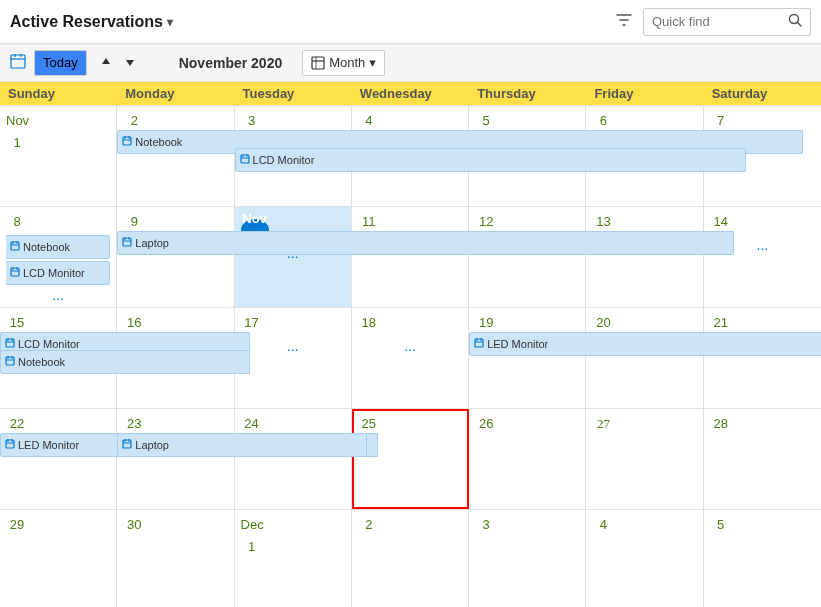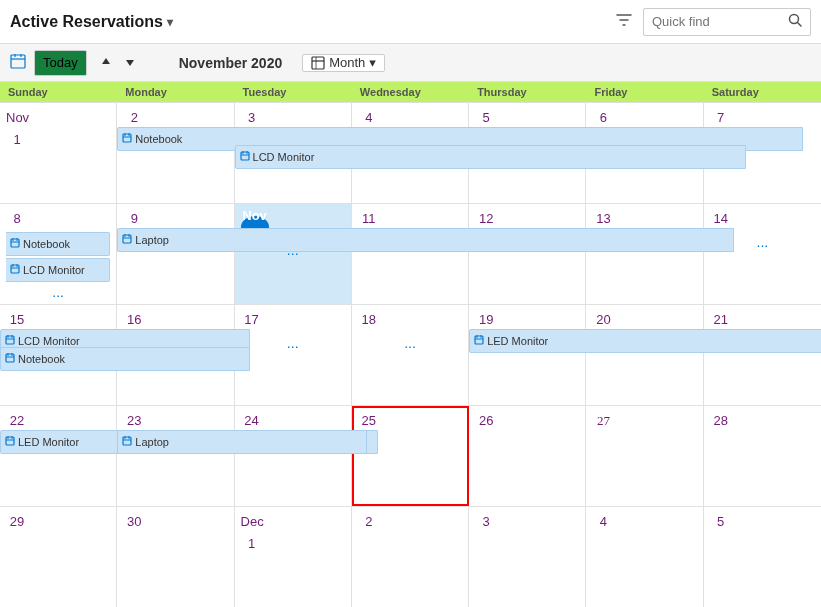--- a/index.html
+++ b/index.html
@@ -61,21 +61,21 @@
       background: #f5f5f5;
       height: 38px;
       gap: 8px;
     }
     .toolbar-btn {
       display: flex;
       align-items: center;
       gap: 4px;
       padding: 3px 8px;
       border: 1px solid #ccc;
-      background: #15803d;
+      background: #3b82f6;
       cursor: pointer;
       font-size: 13px;
       border-radius: 2px;
       height: 26px;
     }
     .nav-arrows {
       display: flex;
       gap: 2px;
     }
     .nav-arrow {
@@ -95,43 +95,43 @@
     .view-selector {
       display: flex;
       align-items: center;
       gap: 4px;
       padding: 3px 8px;
       border: 1px solid #ccc;
       background: #fff;
       cursor: pointer;
       font-size: 13px;
       border-radius: 2px;
-      height: 18px;
+      height: 26px;
       margin-left: 6px;
     }
 
     
     .calendar {
       width: 100%;
       height: calc(607px - 44px - 38px);
       display: flex;
       flex-direction: column;
     }
     .day-headers {
       display: grid;
       grid-template-columns: repeat(7, 1fr);
       border-bottom: 1px solid #ddd;
     }
     .day-header {
       text-align: left;
       padding: 4px 8px;
-      font-size: 11px;
+      font-size: 13px;
       font-weight: 600;
       color: #555;
-      background: #bef264;
+      background: #fde047;
     }
     .calendar-grid {
       flex: 1;
       display: grid;
       grid-template-rows: repeat(5, 1fr);
     }
     .cal-week {
       display: grid;
       grid-template-columns: repeat(7, 1fr);
       border-bottom: 1px solid #e0e0e0;
@@ -158,21 +158,21 @@
       justify-content: center;
       font-weight: 600;
     }
     .cal-cell.selected-red {
       outline: 2px solid red;
       outline-offset: -2px;
     }
     .day-num {
       font-size: 13px;
       font-weight: 500;
-      color: #701a75;
+      color: #4d7c0f;
       display: inline-block;
       width: 22px;
       height: 22px;
       line-height: 22px;
       text-align: center;
       margin-bottom: 2px;
     }
 
     
     .event-bar {

